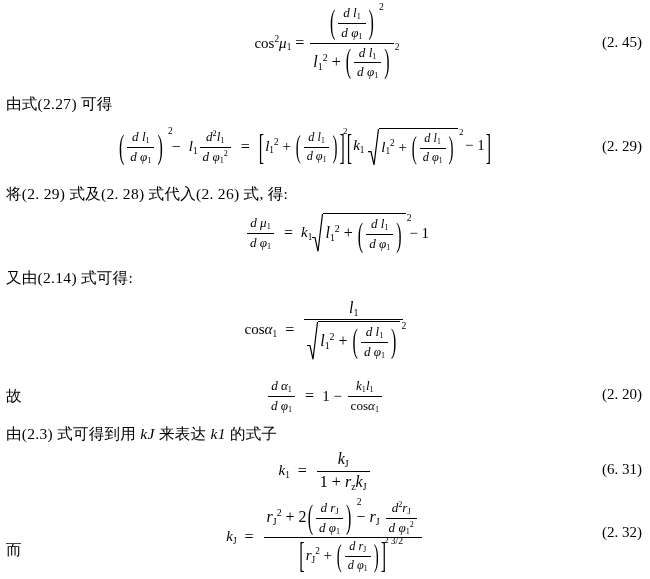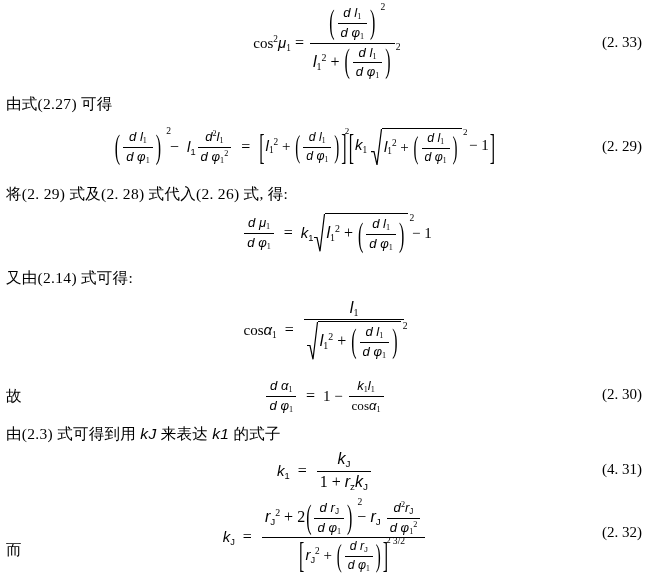--- a/index.html
+++ b/index.html
@@ -42,21 +42,21 @@
     font-size: 15.5px;
   }
   
   .math {
     font-family: "Liberation Serif", serif;
     font-style: normal;
     font-size: 15px;
     display: inline-block;
     vertical-align: middle;
   }
-  .it { font-style: italic; font-family: Liberation Sans, sans-serif; }
+  .it { font-style: italic; font-family: Liberation Serif, serif; }
   .frac {
     display: inline-block;
     vertical-align: middle;
     text-align: center;
     margin: 0 2px;
   }
   .frac > .num {
     display: block;
     padding: 0 3px 1px 3px;
     border-bottom: 1px solid #000;
@@ -149,21 +149,21 @@
             <span class="bigparen">(</span><span class="frac sml"><span class="num"><span class="it">d&nbsp;l</span><sub>1</sub></span><span class="den"><span class="it">d&nbsp;φ</span><sub>1</sub></span></span><span class="bigparen">)</span><span class="supmark">2</span>
           </span>
         </span>
         <span class="den">
           <span class="it">l</span><sub>1</sub><sup>2</sup>&nbsp;+&nbsp;<span class="grp">
             <span class="bigparen">(</span><span class="frac sml"><span class="num"><span class="it">d&nbsp;l</span><sub>1</sub></span><span class="den"><span class="it">d&nbsp;φ</span><sub>1</sub></span></span><span class="bigparen">)</span><span class="supmark">2</span>
           </span>
         </span>
       </span>
     </div>
-    <span class="eqnum" style="top:30px;">(2. 33)</span>
+    <span class="eqnum" style="top:30px;">(2. 45)</span>
   </div>
 
   <div class="row textline" style="position:absolute; left:6px; top:94px;">由式(2.27) 可得</div>
 
   <div class="row" style="position:absolute; left:0; top:118px; width:650px; height:58px;">
     <div class="eqline" style="height:58px; padding-right:40px;">
       <span class="grp">
         <span class="bigparen">(</span><span class="frac sml"><span class="num"><span class="it">d&nbsp;l</span><sub>1</sub></span><span class="den"><span class="it">d&nbsp;φ</span><sub>1</sub></span></span><span class="bigparen">)</span><span class="supmark">2</span>
       </span>
       <span class="op">&nbsp;−&nbsp;</span>
@@ -265,37 +265,37 @@
         <span class="num"><span class="it">d&nbsp;α</span><sub>1</sub></span>
         <span class="den"><span class="it">d&nbsp;φ</span><sub>1</sub></span>
       </span>
       <span class="op">&nbsp;=&nbsp;</span>
       <span class="math">1&nbsp;−&nbsp;</span>
       <span class="frac sml">
         <span class="num"><span class="it">k</span><sub>1</sub><span class="it">l</span><sub>1</sub></span>
         <span class="den"><span style="font-style:normal;">cos</span><span class="it">α</span><sub>1</sub></span>
       </span>
     </div>
-    <span class="eqnum" style="top:14px;">(2. 30)</span>
+    <span class="eqnum" style="top:14px;">(2. 20)</span>
   </div>
 
   <div class="row textline" style="position:absolute; left:6px; top:424px;">
     <span>由(2.3) 式可得到用&nbsp;</span><span class="it">kJ</span><span>&nbsp;来表达&nbsp;</span><span class="it">k1</span><span>&nbsp;的式子</span>
   </div>
 
   <div class="row" style="position:absolute; left:0; top:448px; width:650px; height:46px;">
     <div class="eqline" style="height:46px;">
       <span class="math it">k<sub>1</sub></span>
       <span class="op">&nbsp;=&nbsp;</span>
       <span class="frac">
         <span class="num"><span class="it">k<sub>J</sub></span></span>
         <span class="den">1&nbsp;+&nbsp;<span class="it">r<sub>z</sub>k<sub>J</sub></span></span>
       </span>
     </div>
-    <span class="eqnum" style="top:13px;">(4. 31)</span>
+    <span class="eqnum" style="top:13px;">(6. 31)</span>
   </div>
 
   <div class="row" style="position:absolute; left:0; top:496px; width:650px; height:82px;">
     <span class="lead" style="top:44px;">而</span>
     <div class="eqline" style="height:82px;">
       <span class="math it">k<sub>J</sub></span>
       <span class="op">&nbsp;=&nbsp;</span>
       <span class="frac">
         <span class="num">
           <span class="it">r<sub>J</sub></span><sup>2</sup>&nbsp;+&nbsp;2<span class="grp">

